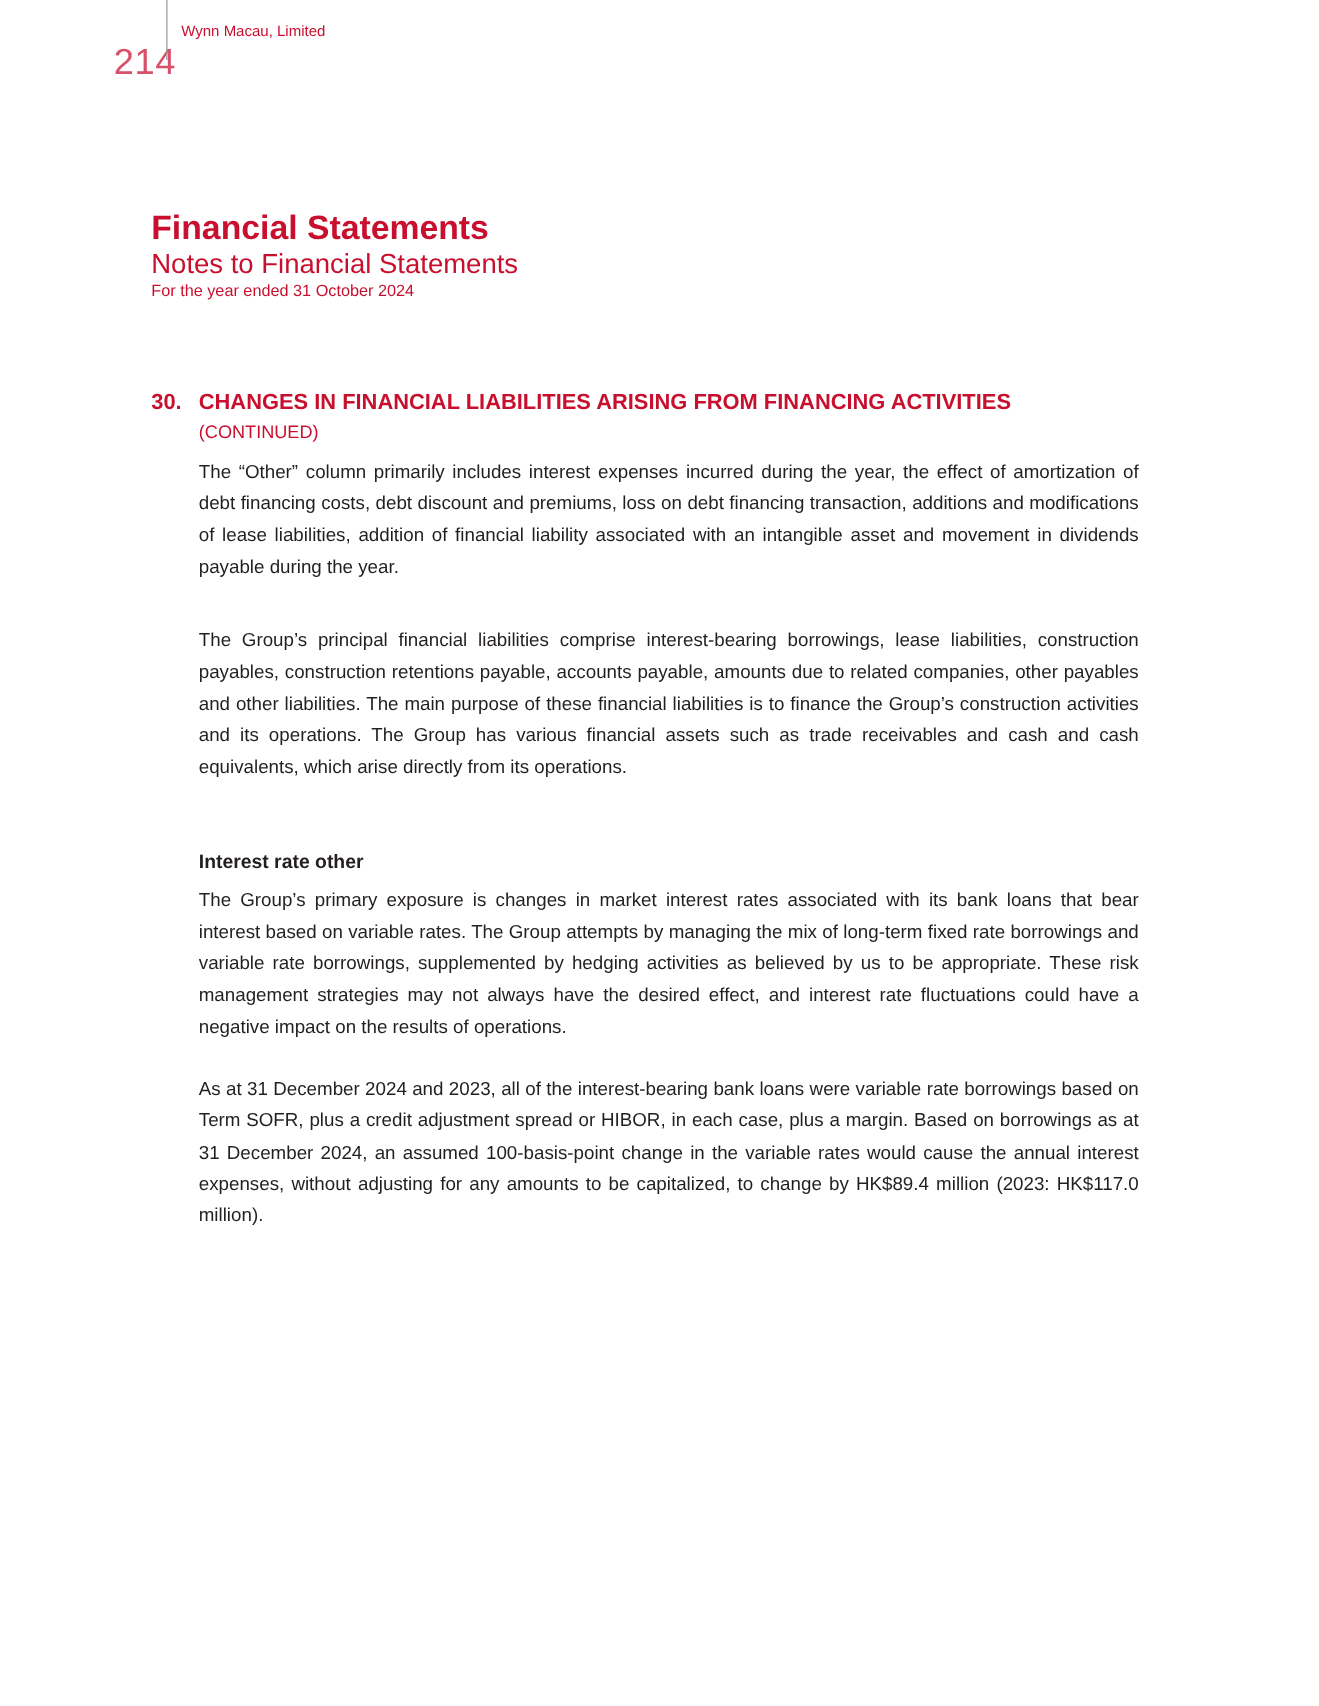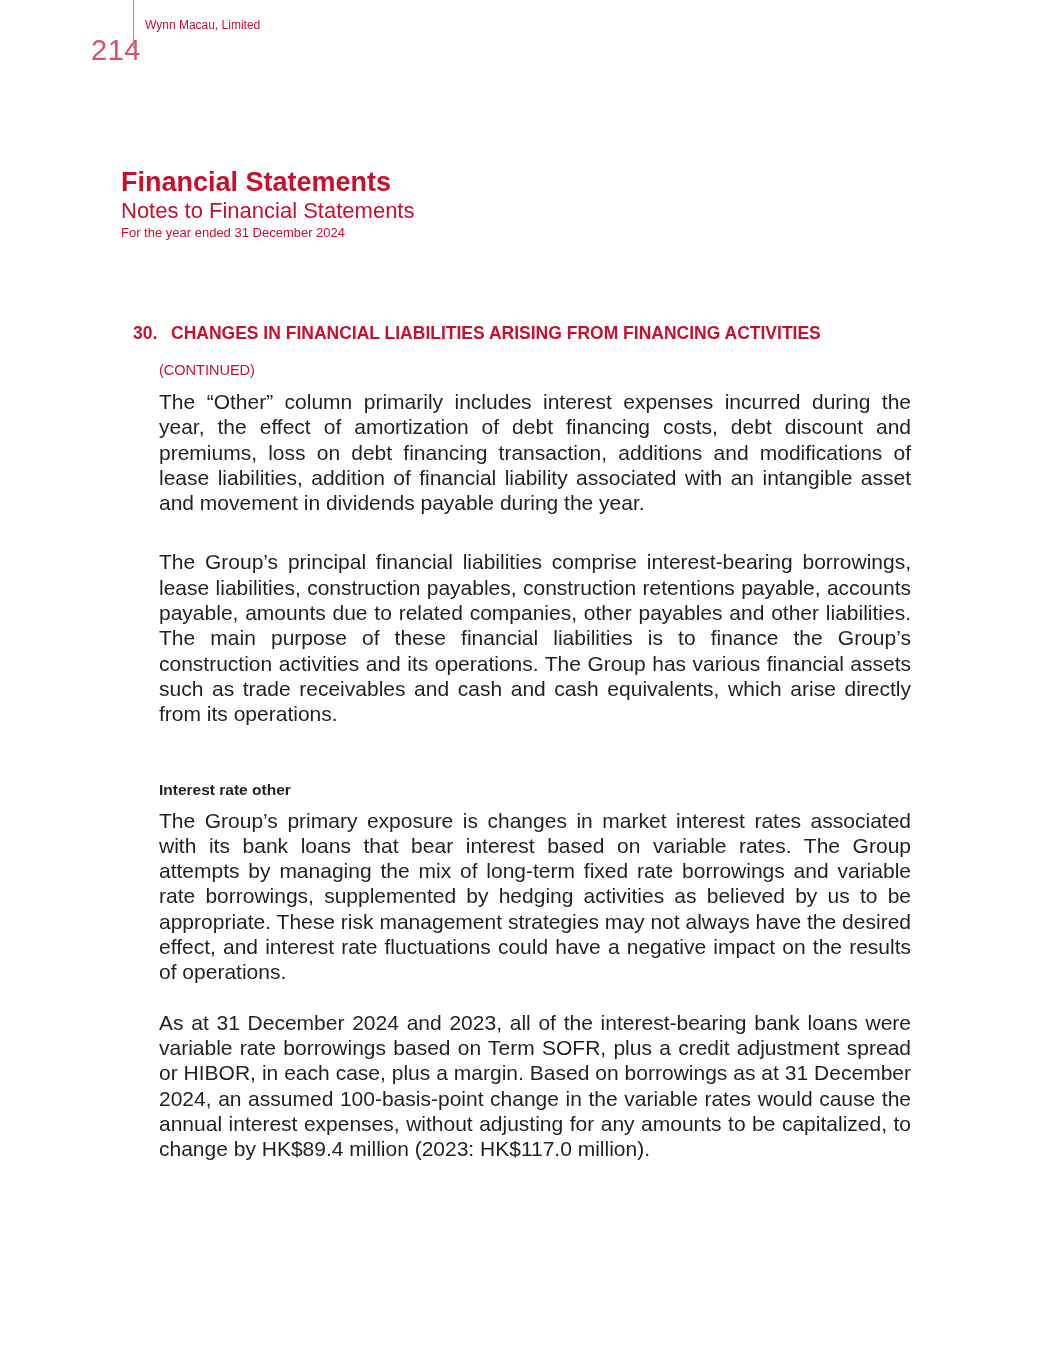--- a/index.html
+++ b/index.html
@@ -7,40 +7,40 @@
            font-family: "Liberation Sans", sans-serif; color: #231f20; }
     .page-number { position: absolute; left: 75px; top: 30px; font-size: 29px; color: #d9506a;
                    letter-spacing: 0.5px; line-height: 40px; margin-left: 16px; }
     .header-rule { position: absolute; left: 133px; top: 0; width: 1px; height: 48px; background: #9a9a9a; }
     .company { position: absolute; left: 145px; top: 18px; font-size: 12px; color: #c8102e; }
     .title-block { position: absolute; left: 121px; top: 165px; color: #c8102e; }
     .title { font-size: 27px; line-height: 34px; margin: 0; font-weight: bold; }
     .subtitle { font-size: 22px; line-height: 24px; margin: 0; }
     .period { font-size: 13px; line-height: 20px; margin: 0; }
     .content { position: absolute; left: 121px; top: 309px; width: 790px; }
-    .section-head { display: flex; color: #c8102e; font-size: 17.5px; line-height: 24px; margin: 12px; }
+    .section-head { display: flex; color: #c8102e; font-size: 17.5px; line-height: 24px; margin: 0; }
     .section-num { width: 38px; flex: none; }
     .section-cont { color: #c8102e; font-size: 14.5px; line-height: 26px; margin-left: 38px; }
-    .para { margin: 0 0 0 38px; font-size: 21px; line-height: 25.3px; text-align: justify; color: #231f20; }
+    .para { margin: 0 0 0 38px; font-size: 15px; line-height: 25.3px; text-align: justify; color: #231f20; }
     .sub-head { margin: 0 0 0 38px; font-size: 15.5px; line-height: 25px; font-weight: bold; color: #231f20; }
     .gap-s { height: 6px; }
     .gap-m { height: 25px; }
     .gap-l { height: 28px; }
   </style>
 </head>
 <body>
 
 <div class="page-number">214</div>
 <div class="header-rule"></div>
 <div class="company">Wynn Macau, Limited</div>
 
 <div class="title-block">
   <h1 class="title">Financial Statements</h1>
   <p class="subtitle">Notes to Financial Statements</p>
-  <p class="period">For the year ended 31 December 2024</p>
+  <p class="period">For the year ended 31 October 2024</p>
 </div>
 
 <div class="content">
   <section>
     <h2 class="section-head">
       <span class="section-num">30.</span>
       <span>CHANGES IN FINANCIAL LIABILITIES ARISING FROM FINANCING ACTIVITIES</span>
     </h2>
     <div class="section-cont">(CONTINUED)</div>
     <div class="gap-s"></div>

